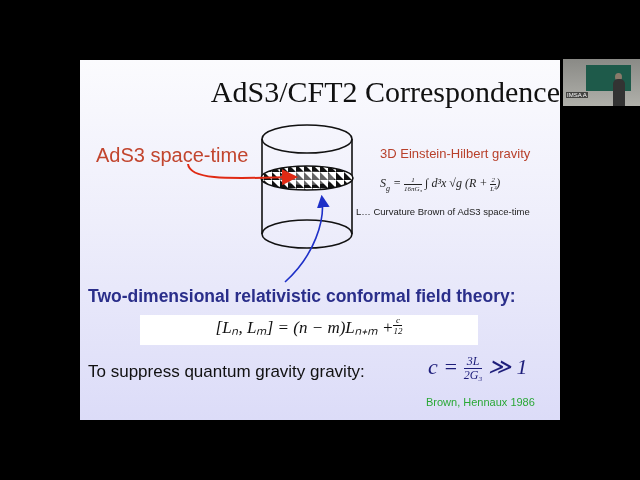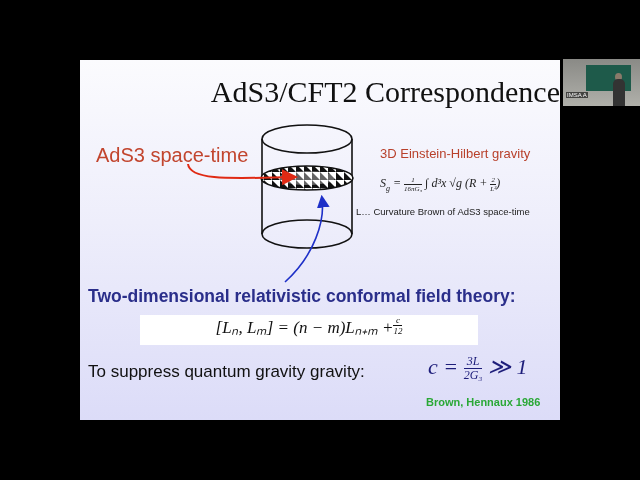--- a/index.html
+++ b/index.html
@@ -17,21 +17,21 @@
   .curv{position:absolute;left:276px;top:146px;font-size:9.5px;color:#222;}
   .cft-label{position:absolute;left:8px;top:226px;font-size:17.5px;color:#2a2e8a;font-weight:bold;}
   .vir-box{position:absolute;left:60px;top:255px;width:338px;height:30px;background:#fff;
     font-family:"Liberation Serif",serif;font-style:italic;font-size:17px;color:#111;
     display:flex;align-items:flex-start;justify-content:center;white-space:nowrap;}
   .suppress{position:absolute;left:8px;top:302px;font-size:17px;color:#111;}
   .ceq{position:absolute;left:348px;top:294px;font-family:"Liberation Serif",serif;font-style:italic;font-size:22px;color:#1d1d7a;white-space:nowrap;}
   .ceq .frac{display:inline-block;vertical-align:middle;text-align:center;font-size:12px;line-height:13px;}
   .ceq .frac span{display:block;}
   .ceq .frac .num{border-bottom:1px solid #1d1d7a;}
-  .ref{position:absolute;left:346px;top:336px;font-size:11px;font-weight:bold;color:#2aa836;}
+  .ref{position:absolute;left:346px;top:336px;font-size:11px;font-weight:normal;color:#2aa836;}
   .diagram{position:absolute;left:0;top:0;width:480px;height:360px;}
   .webcam{position:absolute;left:563px;top:59px;width:77px;height:47px;background:#9a9a96;overflow:hidden;}
   .webcam .board{position:absolute;left:23px;top:6px;width:45px;height:26px;background:#1e5a4a;}
   .webcam .wall{position:absolute;left:0;top:0;width:100%;height:100%;background:linear-gradient(#8a8a86,#b0b0aa);}
   .webcam .person{position:absolute;left:50px;top:20px;width:12px;height:27px;background:#333;border-radius:5px 5px 0 0;}
   .webcam .head{position:absolute;left:52px;top:14px;width:7px;height:8px;background:#8a7a6a;border-radius:50%;}
   .webcam .cam-label{position:absolute;left:3px;top:33px;font-size:6px;color:#fff;background:rgba(0,0,0,.6);padding:0 1px;}
 </style>
 </head>
 <body>

